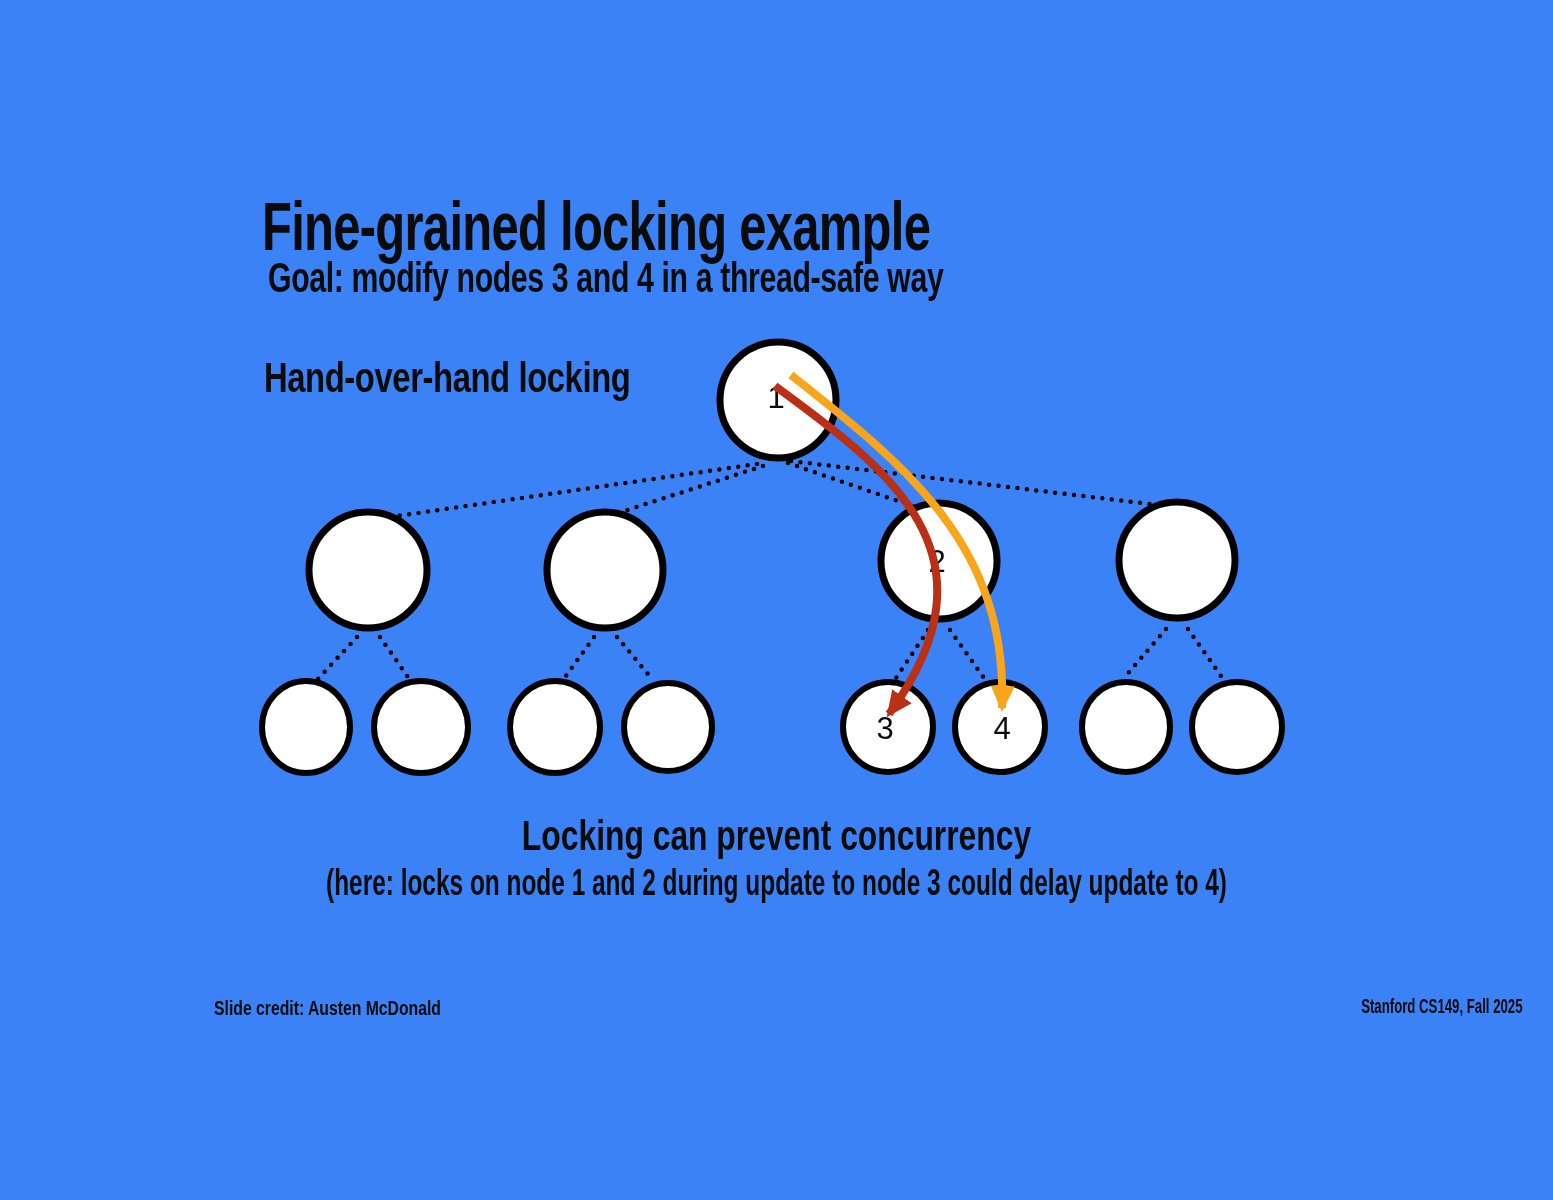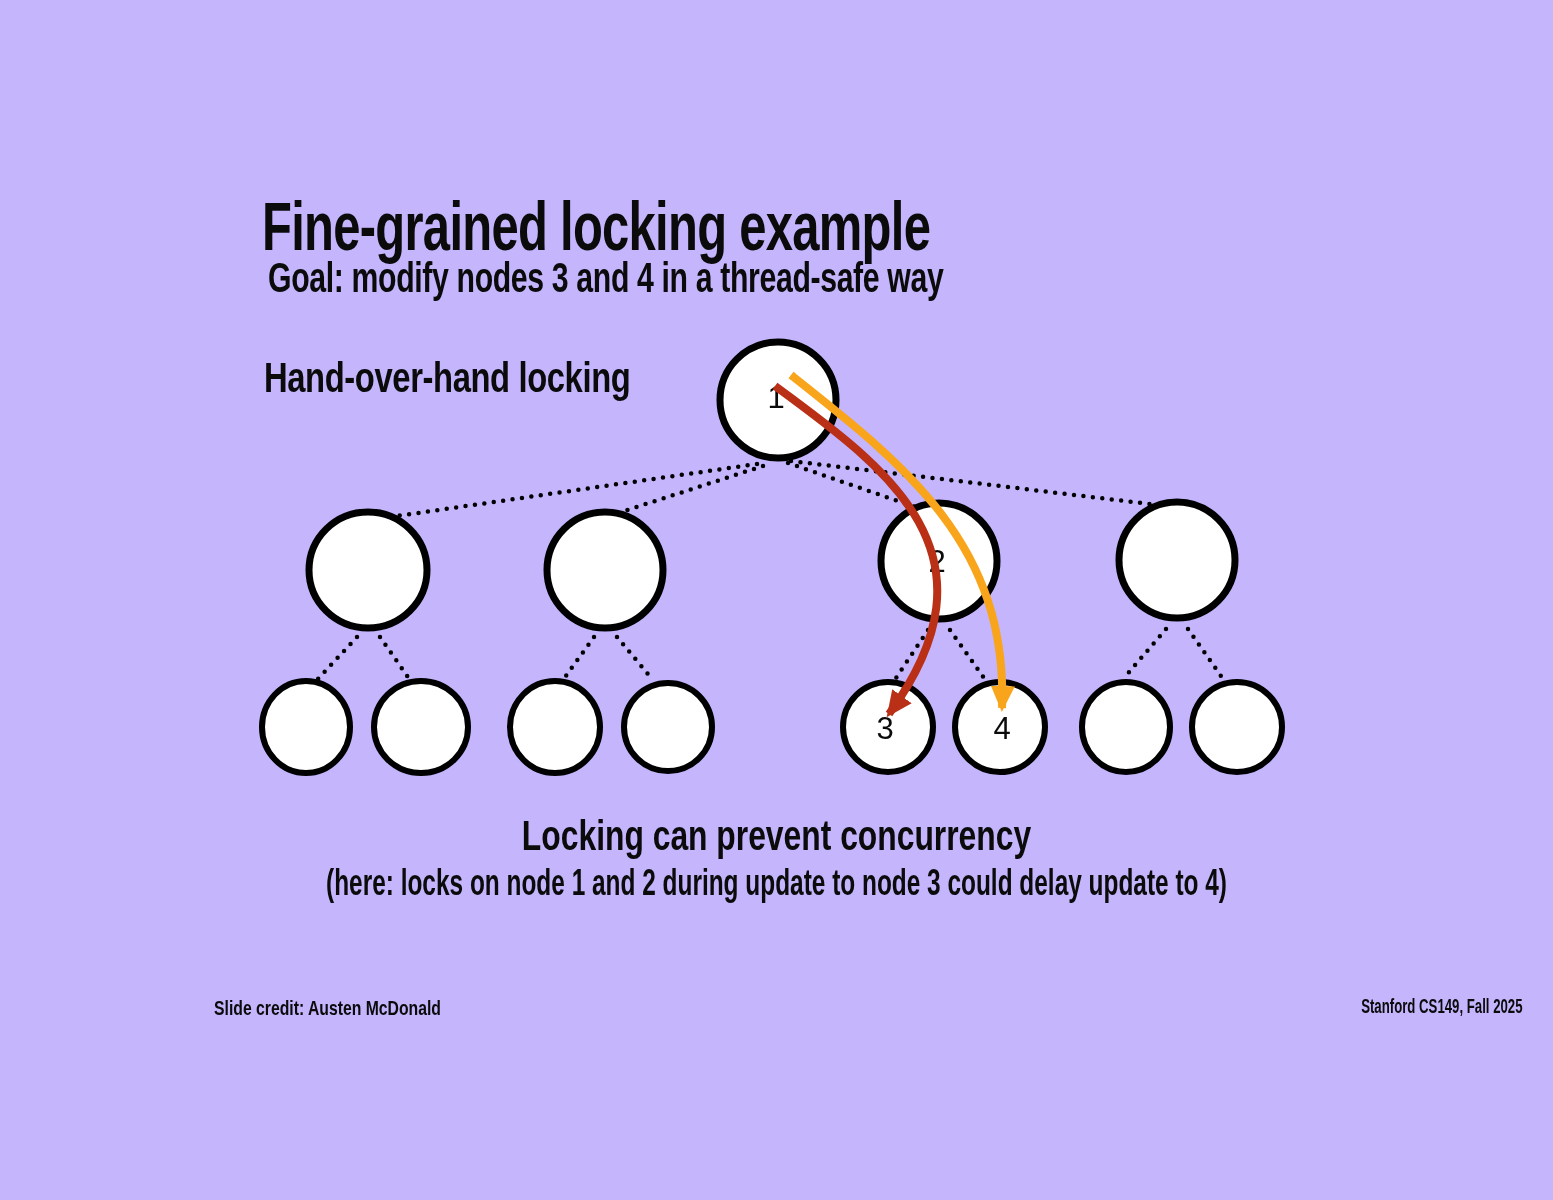--- a/index.html
+++ b/index.html
@@ -1,17 +1,17 @@
 <!DOCTYPE html>
 <html><head>
 <meta charset="utf-8">
 <style>
   html,body{margin:0;padding:0;background:#ffffff;}
   .slide{
-    position:relative;width:1553px;height:1200px;background:#c4b5fd;overflow:hidden;
+    position:relative;width:1553px;height:1200px;background:#3b82f6;overflow:hidden;
     font-family:"Liberation Sans",sans-serif;color:#0b0b0b;
   }
   .slide *{box-sizing:border-box;}
   .txt{position:absolute;white-space:nowrap;font-weight:700;line-height:1;color:#0b0b0b;}
   .title{left:262px;top:192px;font-size:68px;letter-spacing:-1px;transform:scaleX(0.72);transform-origin:left top;}
   .subtitle{left:268px;top:257px;font-size:42px;letter-spacing:-0.5px;transform:scaleX(0.72);transform-origin:left top;}
   .method-label{left:264px;top:357px;font-size:42px;letter-spacing:-0.5px;transform:scaleX(0.78);transform-origin:left top;}
   .bottom-heading{left:0;top:814px;width:1553px;text-align:center;font-size:43px;transform:scaleX(0.74);transform-origin:center top;}
   .bottom-note{left:0;top:864px;width:1553px;text-align:center;font-size:37px;transform:scaleX(0.66);transform-origin:center top;}
   .credit{left:214px;top:997px;font-size:21px;transform:scaleX(0.75);transform-origin:left top;}

